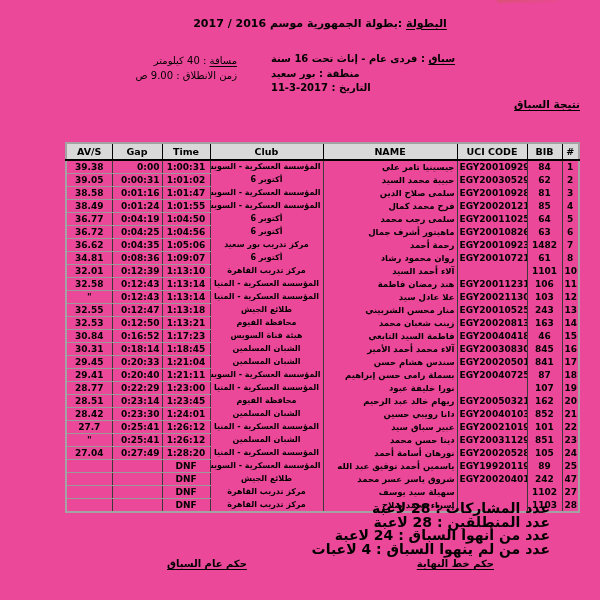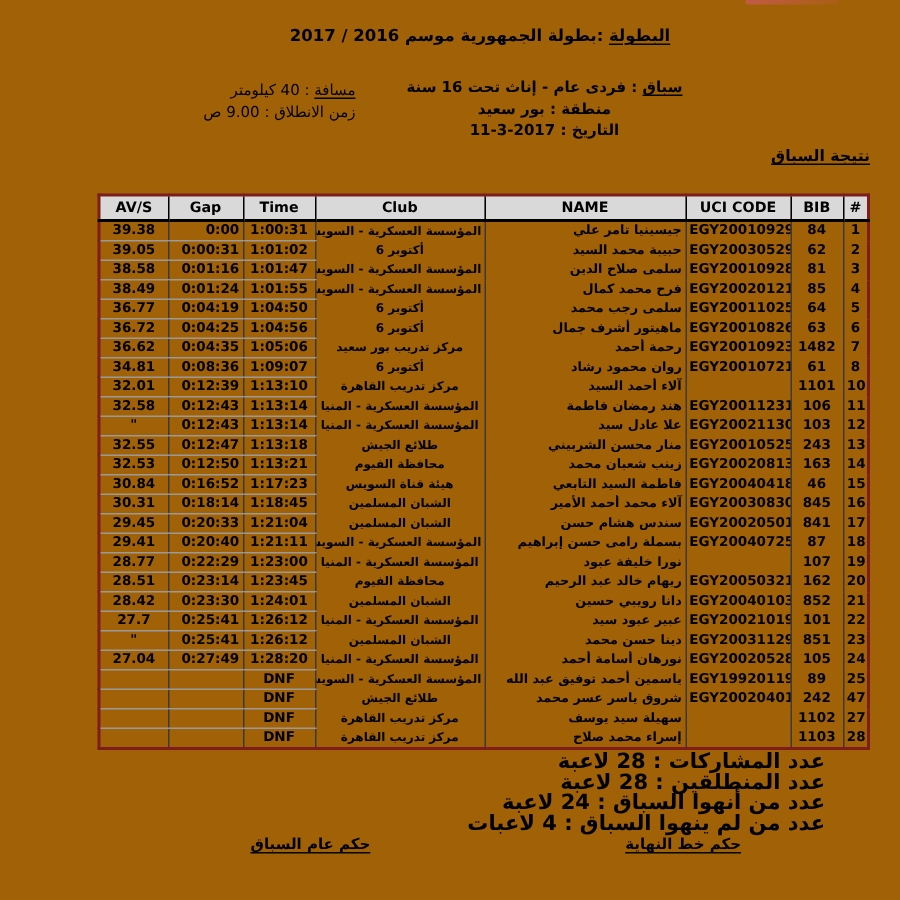--- a/index.html
+++ b/index.html
@@ -1,32 +1,32 @@
 <!DOCTYPE html>
 <html lang="ar"><head>
 <meta charset="utf-8">
 <style>
   html,body{margin:0;padding:0;}
   body{width:600px;height:600px;background:#ffffff;color:#000;
        font-family:"DejaVu Sans",sans-serif;position:relative;overflow:hidden;}
-  .page{position:absolute;inset:0;background:#a16207;}
+  .page{position:absolute;inset:0;background:#ec4899;}
   .red-mark{position:absolute;top:0;left:497px;width:62px;height:3px;
     background:linear-gradient(to right,rgba(214,85,105,.65),rgba(214,85,105,.12));
     border-radius:0 0 2px 2px;}
   .u{text-decoration:underline;text-underline-offset:2px;}
   .doc-title{position:absolute;top:17px;left:60px;width:520px;text-align:center;
     font-size:11px;font-weight:bold;}
-  .race-info{position:absolute;top:52px;right:145px;text-align:center;
+  .race-info{position:absolute;top:52px;right:145px;text-align:left;
     font-size:10px;font-weight:bold;line-height:14.5px;white-space:nowrap;}
   .dist-info{position:absolute;top:54px;right:363px;text-align:right;
     font-size:10px;font-weight:normal;line-height:14.5px;white-space:nowrap;}
   .result-title{position:absolute;top:98px;left:60px;width:520px;text-align:right;
     font-size:10.5px;font-weight:bold;}
-  .results-table{position:absolute;top:129px;left:65px;width:513px;
-    border-collapse:collapse;table-layout:fixed;font-size:9px;border:2px solid #7f1d1d;}
+  .results-table{position:absolute;top:142px;left:65px;width:513px;
+    border-collapse:collapse;table-layout:fixed;font-size:9px;border:2px solid #a3a3a3;}
   .results-table th{border:1px solid #000;border-bottom:2px solid #000;
     background:#d9d9d9;font-size:9.5px;font-weight:bold;height:15px;padding:0 2px;}
   .results-table td{height:12px;line-height:12px;padding:0 2px;white-space:nowrap;
     overflow:hidden;border-left:1px solid #3a3a3a;border-right:1px solid #3a3a3a;
     font-weight:bold;}
   td.c-avs,td.c-gap,td.c-time{border-bottom:1px solid #9a9a9a;}
   .c-avs{text-align:center;}
   .c-gap{text-align:right;}
   .c-time{text-align:center;}
   .c-club{text-align:center;font-size:8px;font-weight:normal;}
@@ -308,21 +308,21 @@
           <td class="c-uci">EGY20040103</td>
           <td class="c-bib">852</td>
           <td class="c-num">21</td>
         </tr>
 
         <tr>
           <td class="c-avs">27.7</td>
           <td class="c-gap">0:25:41</td>
           <td class="c-time">1:26:12</td>
           <td class="c-club" dir="rtl">المؤسسة العسكرية - المنيا</td>
-          <td class="c-name" dir="rtl">عبير عبود سيد</td>
+          <td class="c-name" dir="rtl">عبير سباق سيد</td>
           <td class="c-uci">EGY20021019</td>
           <td class="c-bib">101</td>
           <td class="c-num">22</td>
         </tr>
 
         <tr>
           <td class="c-avs">"</td>
           <td class="c-gap">0:25:41</td>
           <td class="c-time">1:26:12</td>
           <td class="c-club" dir="rtl">الشبان المسلمين</td>

